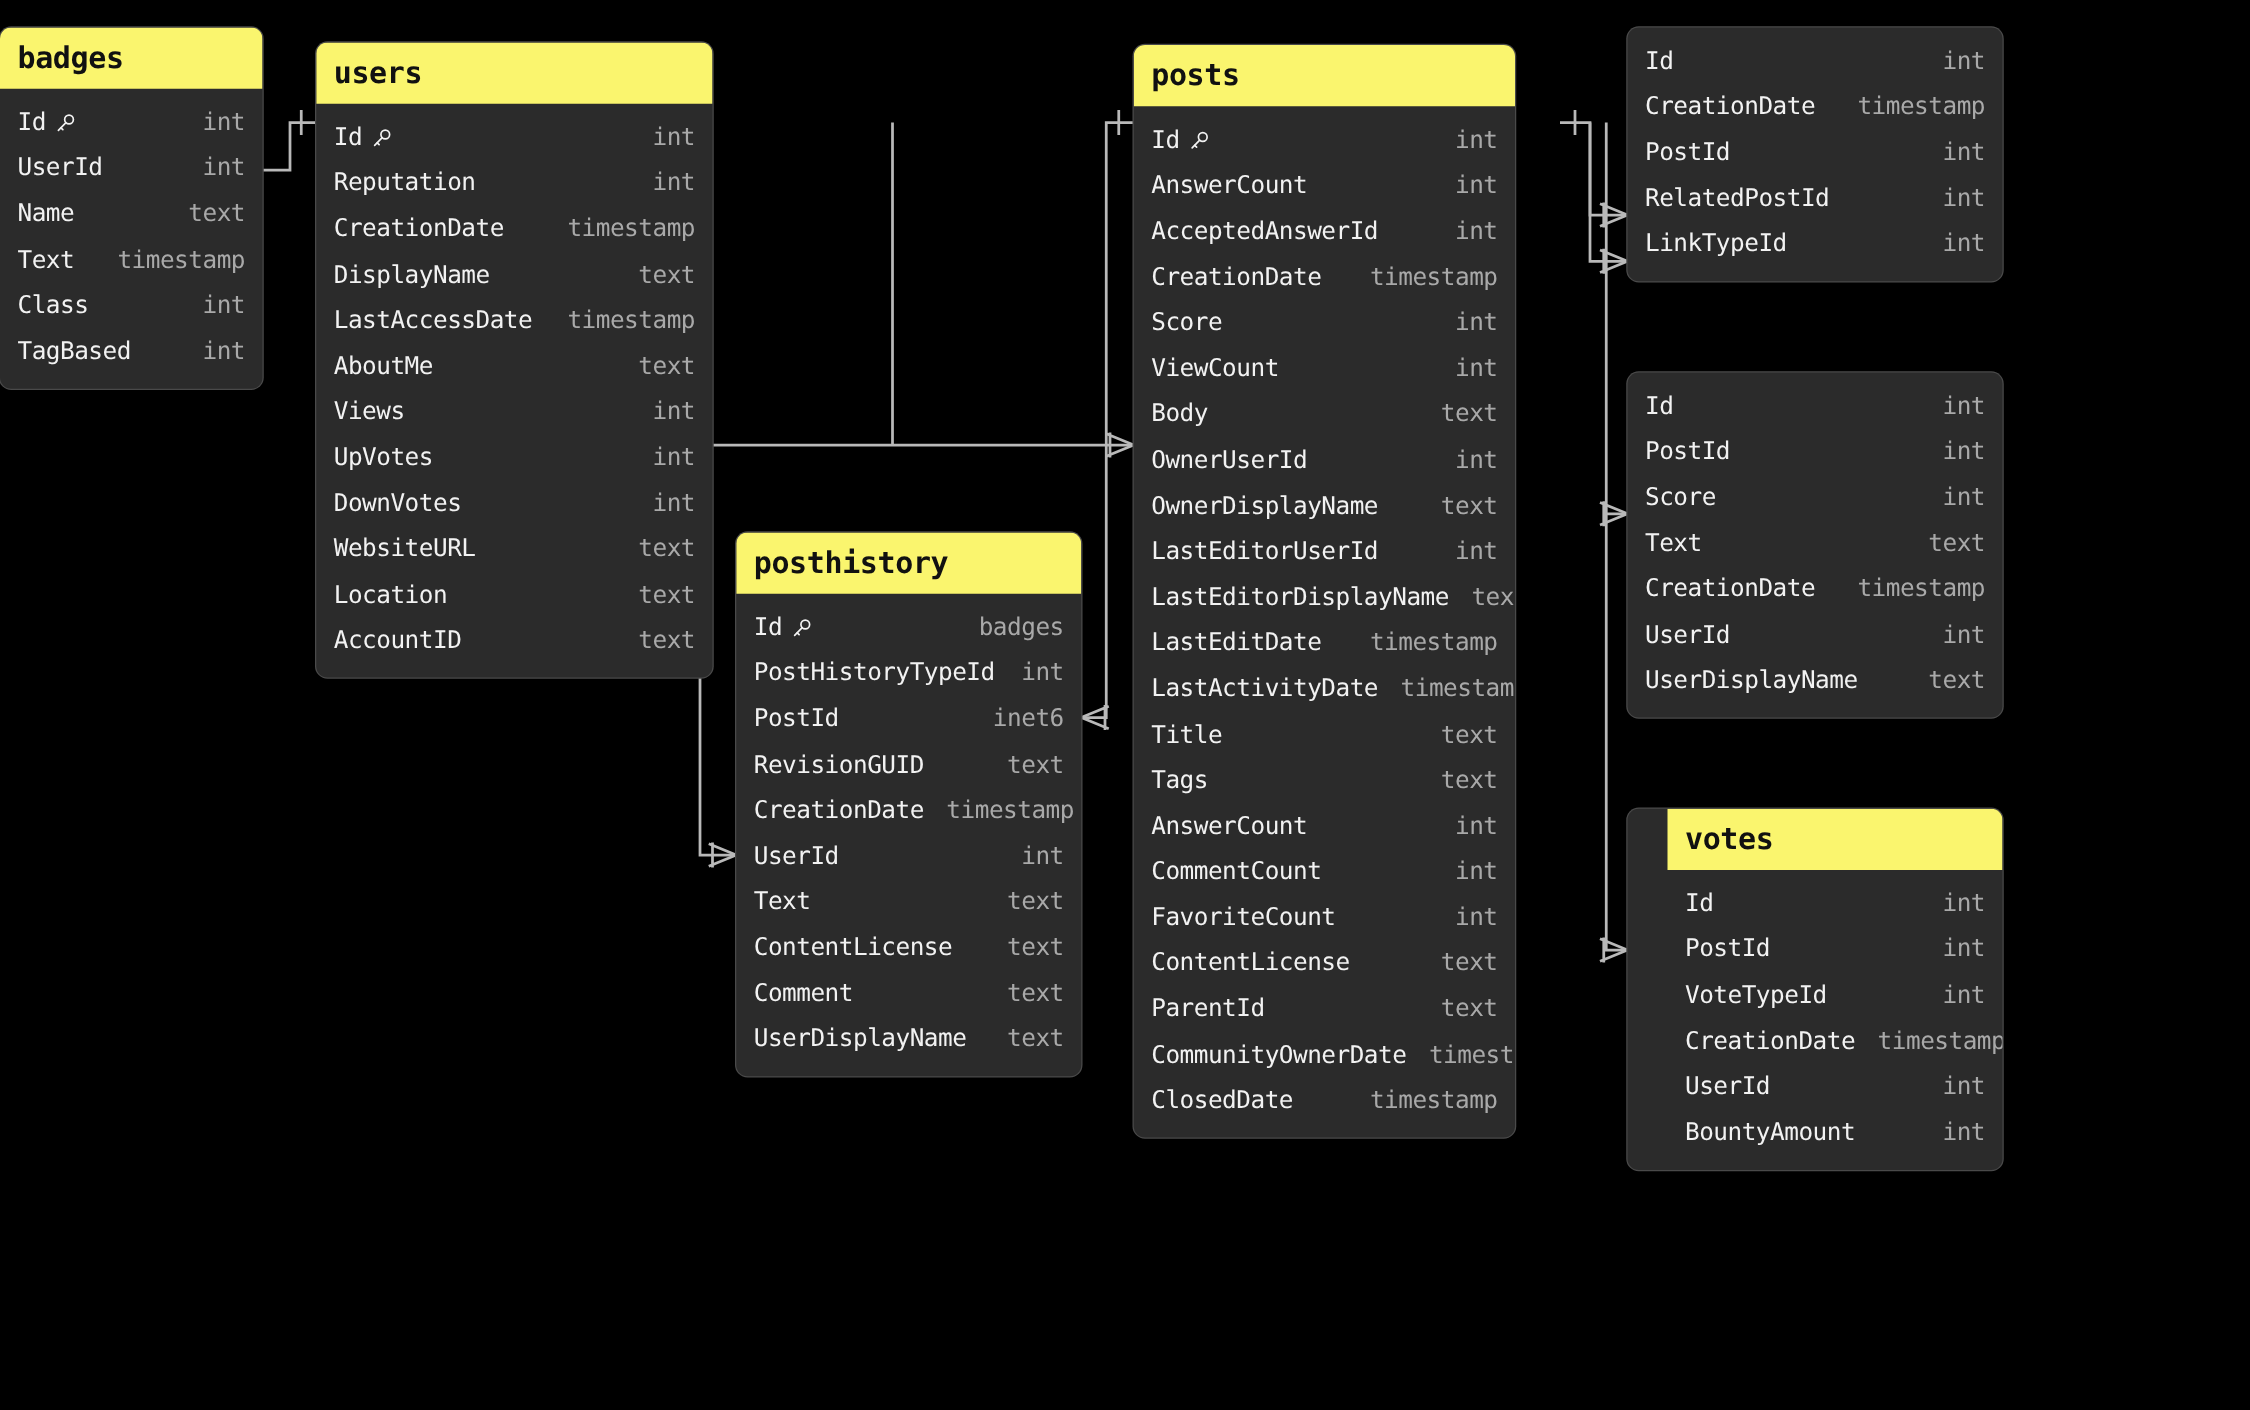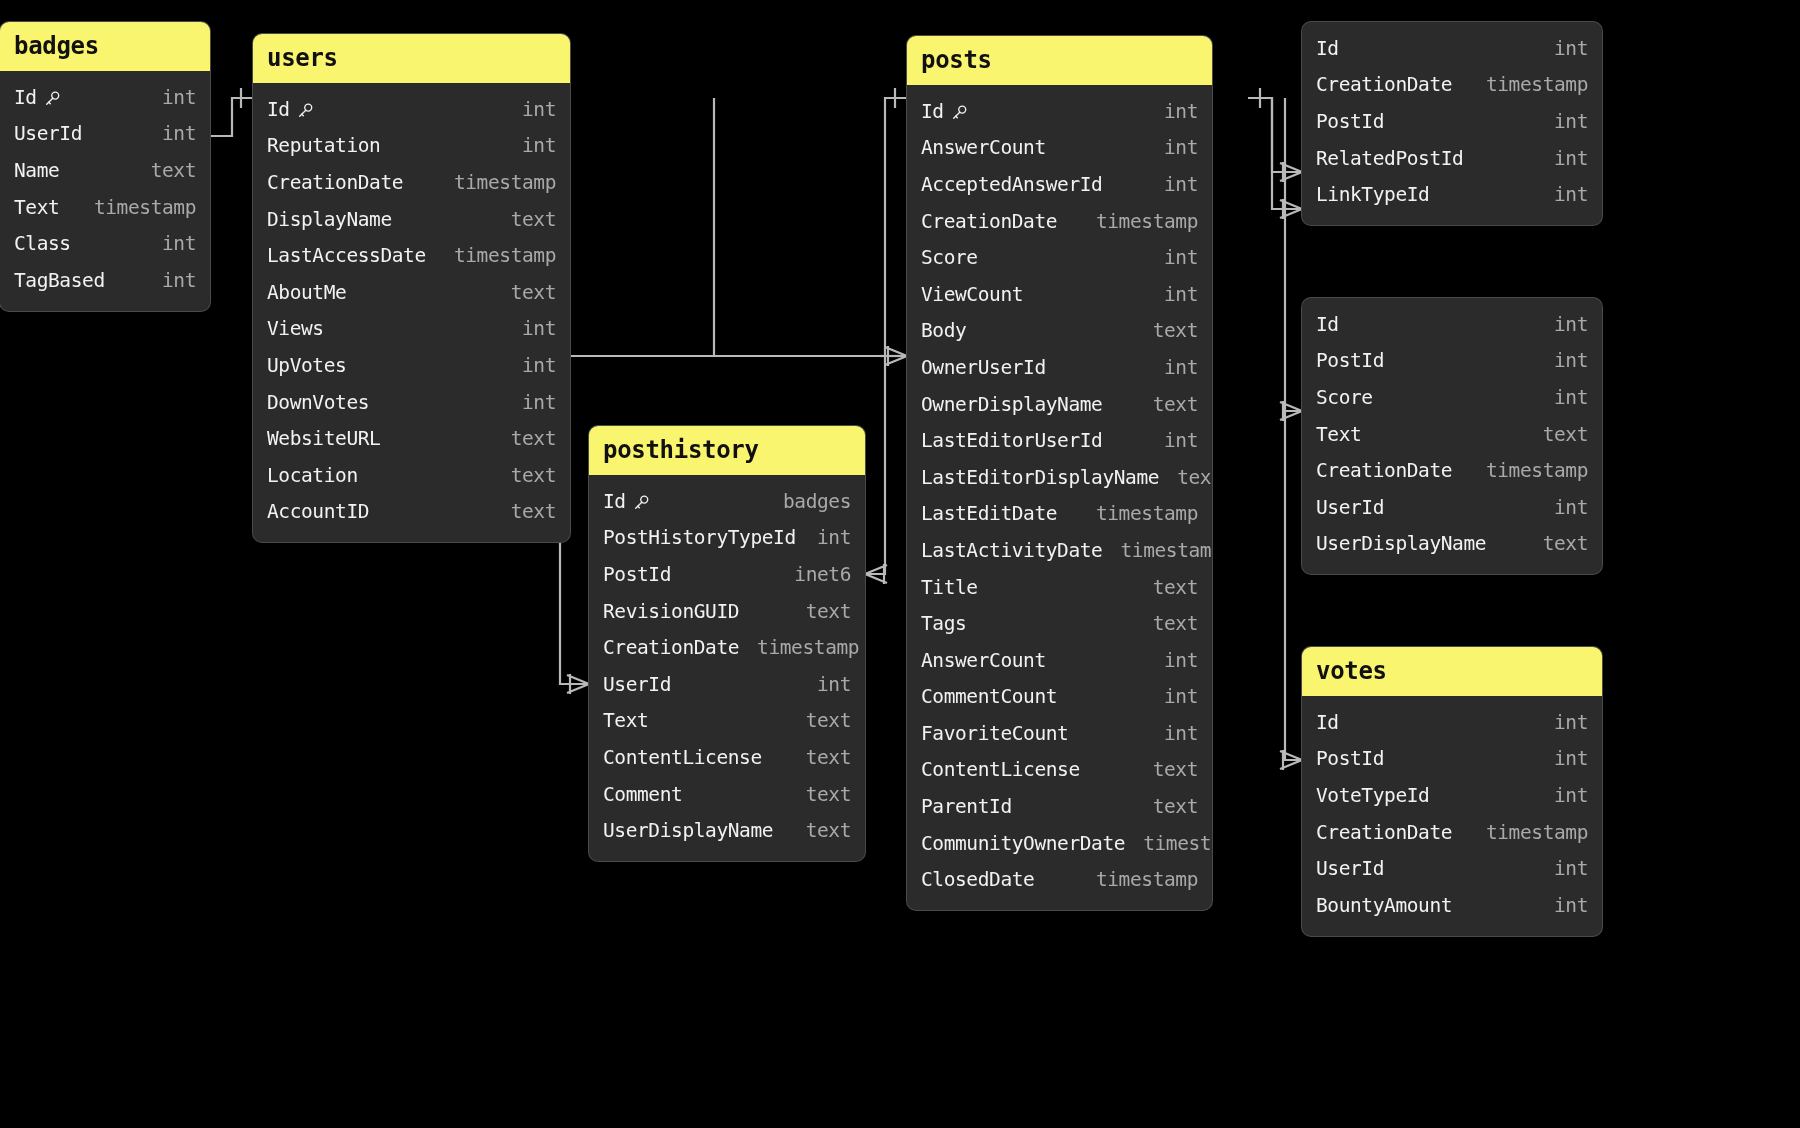--- a/index.html
+++ b/index.html
@@ -524,21 +524,21 @@
           <div class="ftype">int</div>
         </div>
         <div class="row">
           <div class="fname">
             <span>UserDisplayName</span>
           </div>
           <div class="ftype">text</div>
         </div>
       </div>
     </div>
-    <div class="table" style="left: 1302px; top: 647px; width: 300px;">
+    <div class="table" style="left: 1302px; top: 647px; width: 300px; padding-left: 32px;">
       <div class="thead">votes</div>
       <div class="tbody">
         <div class="row">
           <div class="fname">
             <span>Id</span>
           </div>
           <div class="ftype">int</div>
         </div>
         <div class="row">
           <div class="fname">

